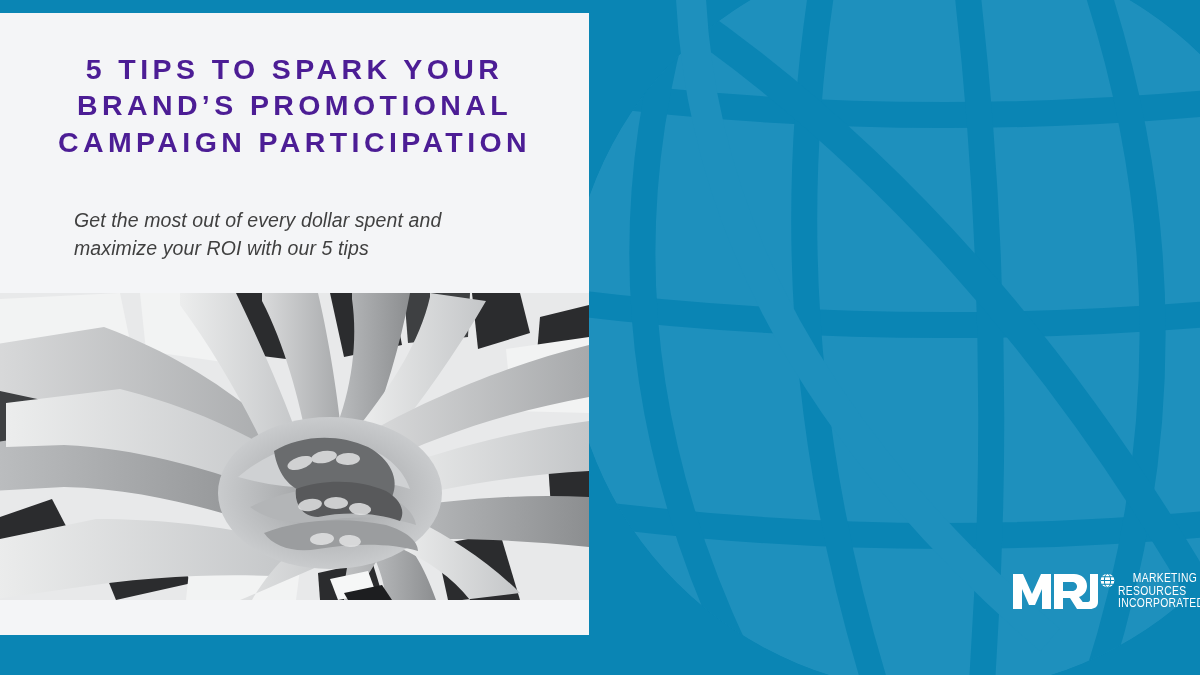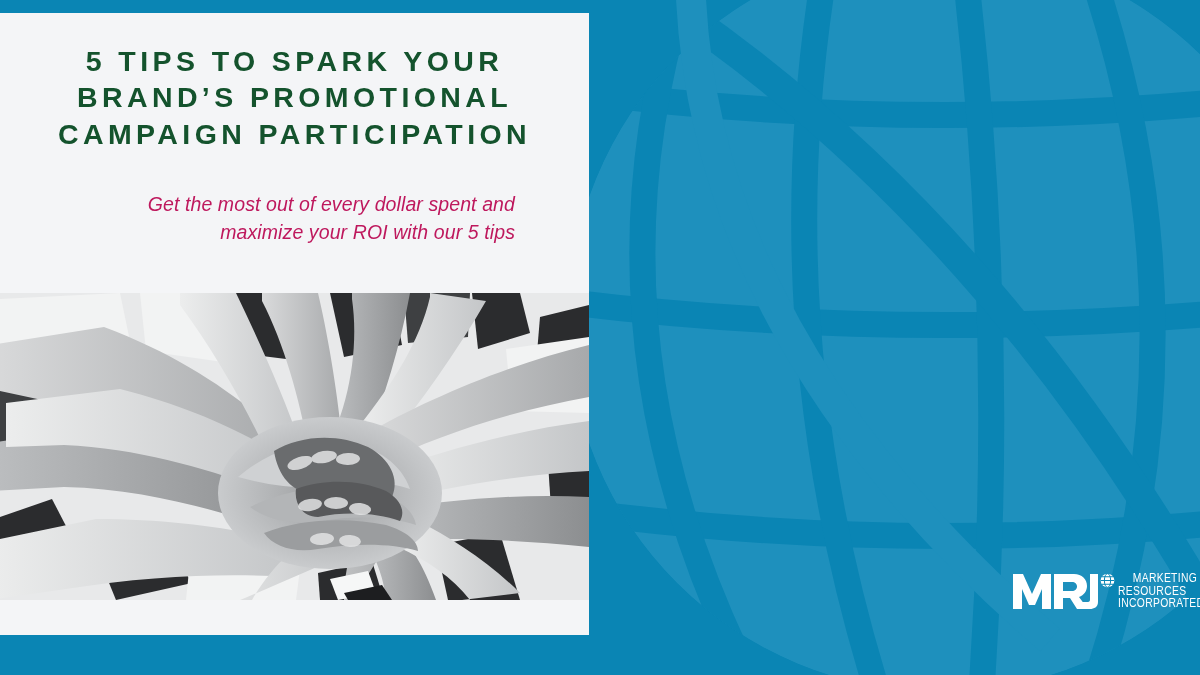--- a/index.html
+++ b/index.html
@@ -39,39 +39,39 @@
     width: 589px;
     height: 622px;
     background: #f4f5f7;
     overflow: hidden;
   }
   .card-text {
     padding: 30px 22px 0 22px;
     box-sizing: border-box;
   }
   .title {
-    margin: 0;
-    color: #14532d;
+    margin: 8px;
+    color: #4c1d95;
     font-size: 28.5px;
     font-weight: bold;
     letter-spacing: 4.4px;
     line-height: 1.28;
     text-align: center;
     text-transform: uppercase;
     padding: 0 8px;
   }
   .subtitle {
     margin: 0;
     padding: 38px 52px 0 52px;
-    color: #be185d;
+    color: #404040;
     font-size: 19.5px;
     font-style: italic;
     font-weight: normal;
     line-height: 1.44;
-    text-align: right;
+    text-align: left;
     letter-spacing: 0.1px;
   }
 
   
   .photo {
     position: absolute;
     left: 0;
     top: 280px;
     width: 589px;
     height: 307px;

